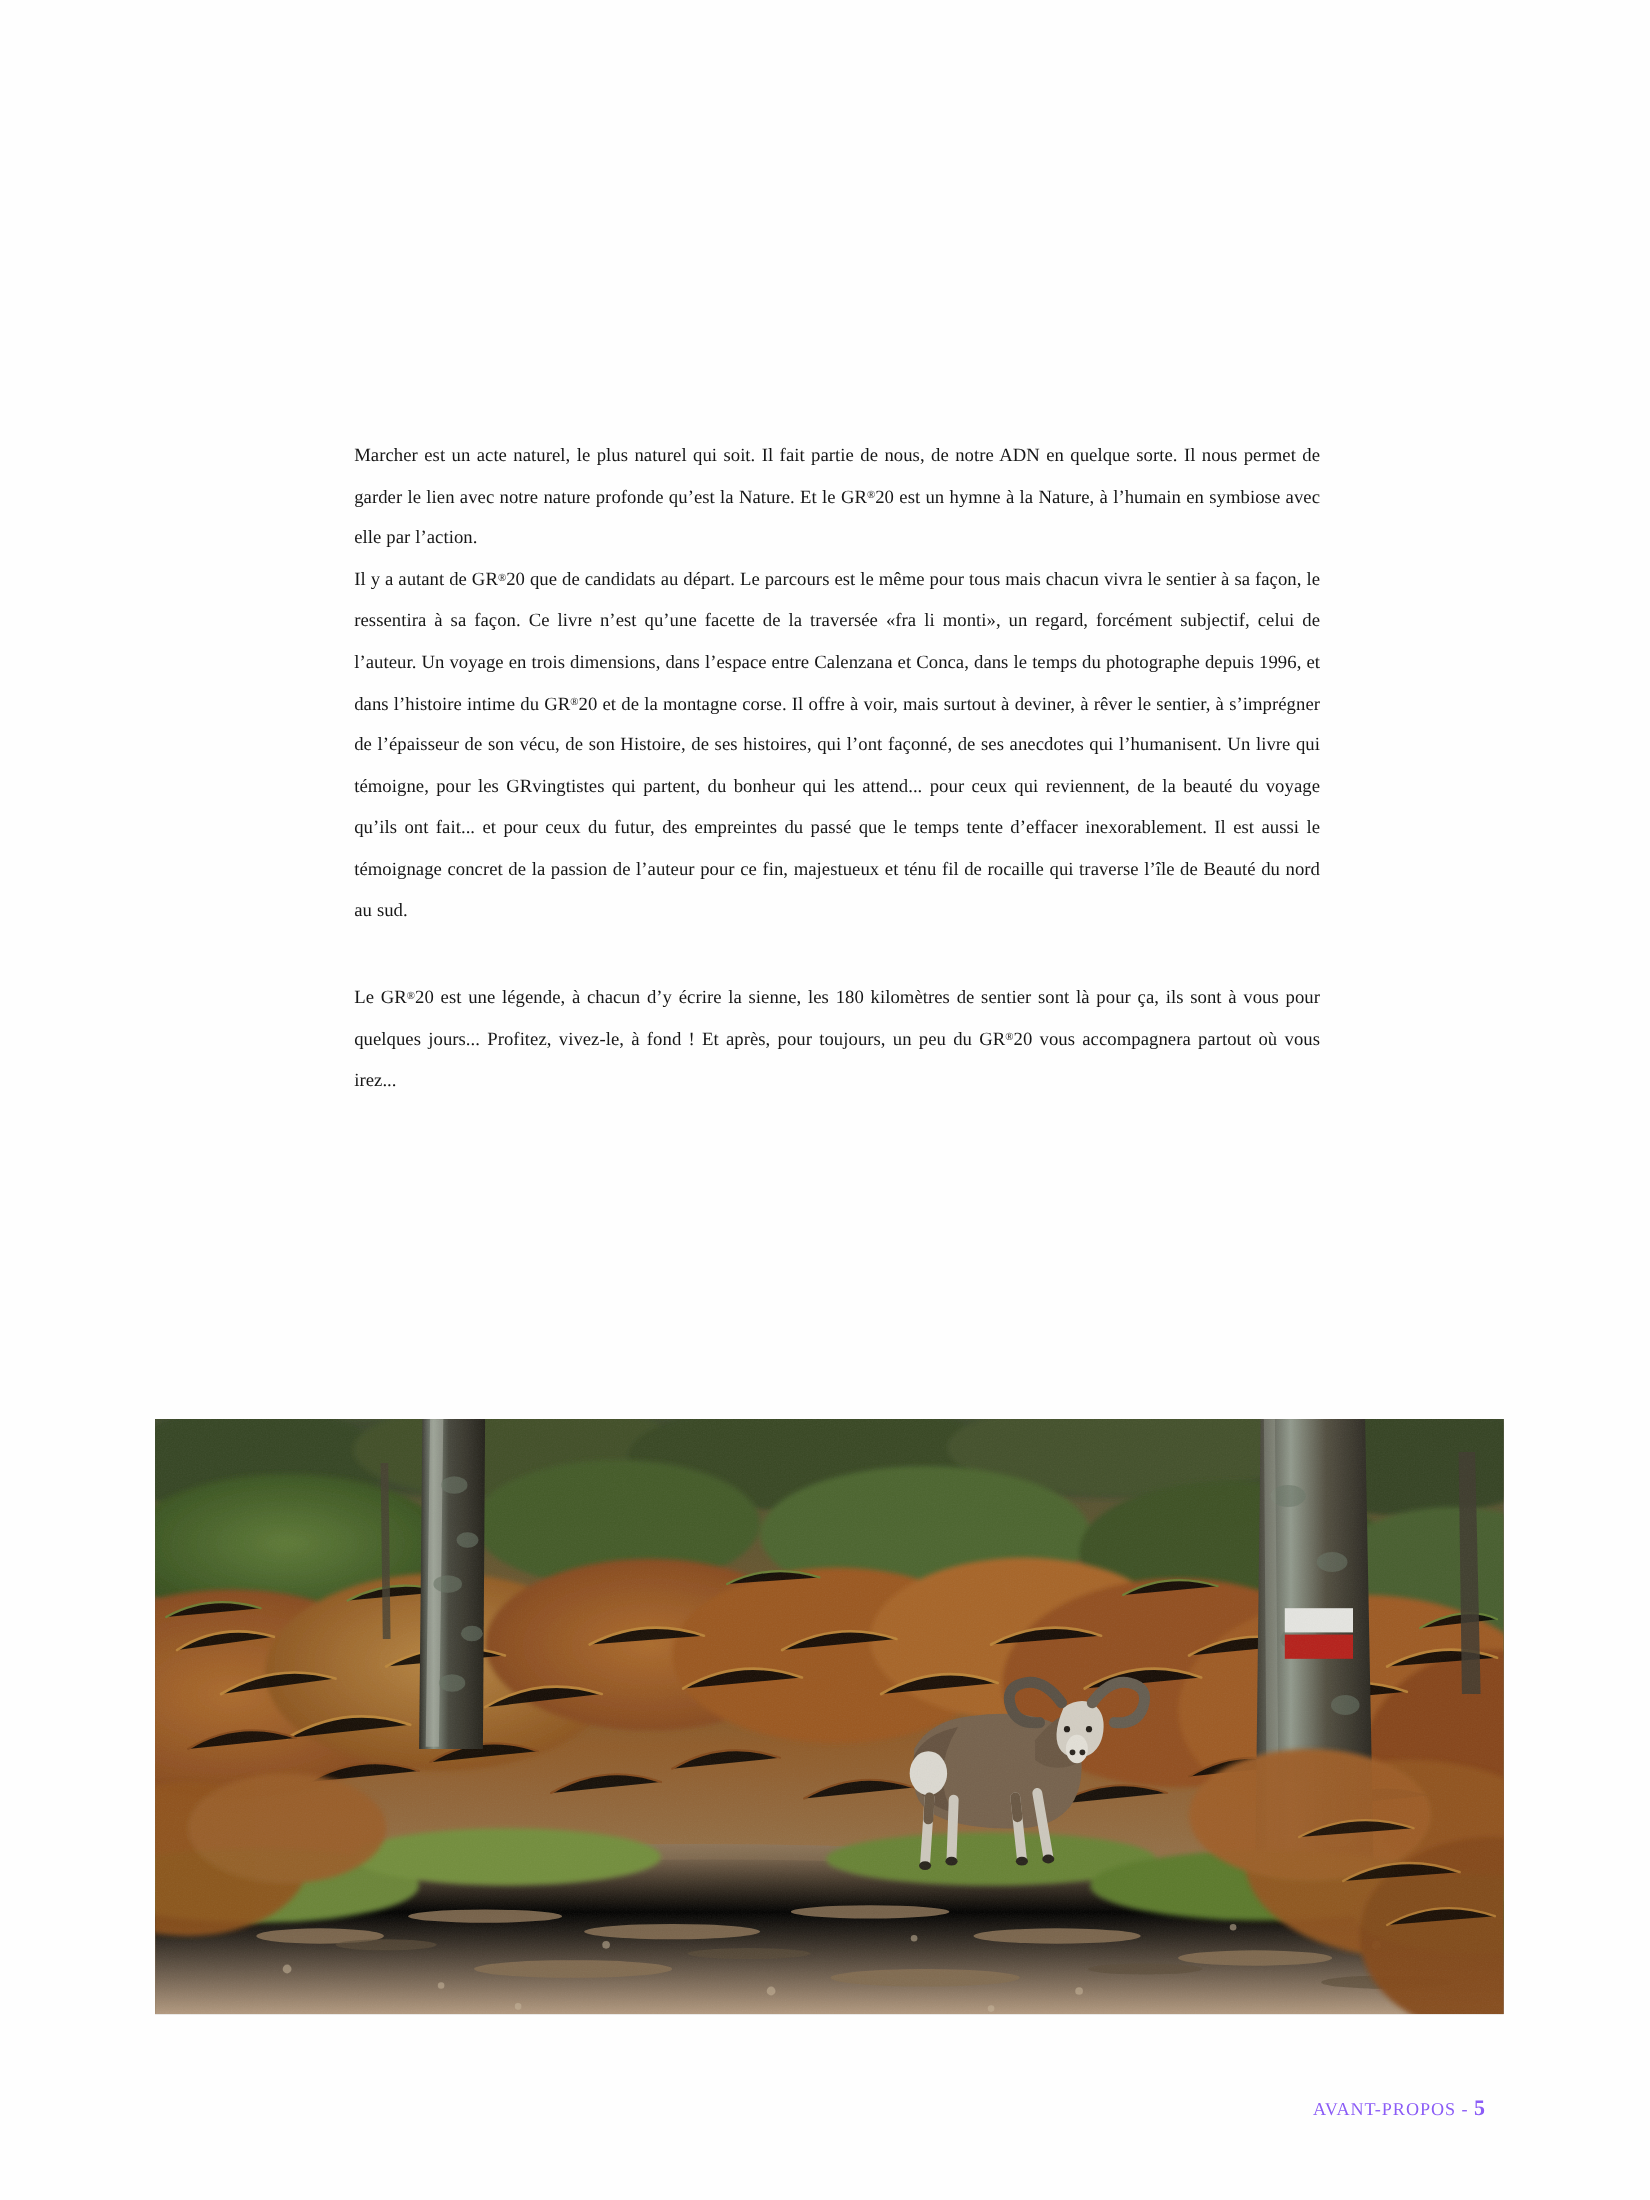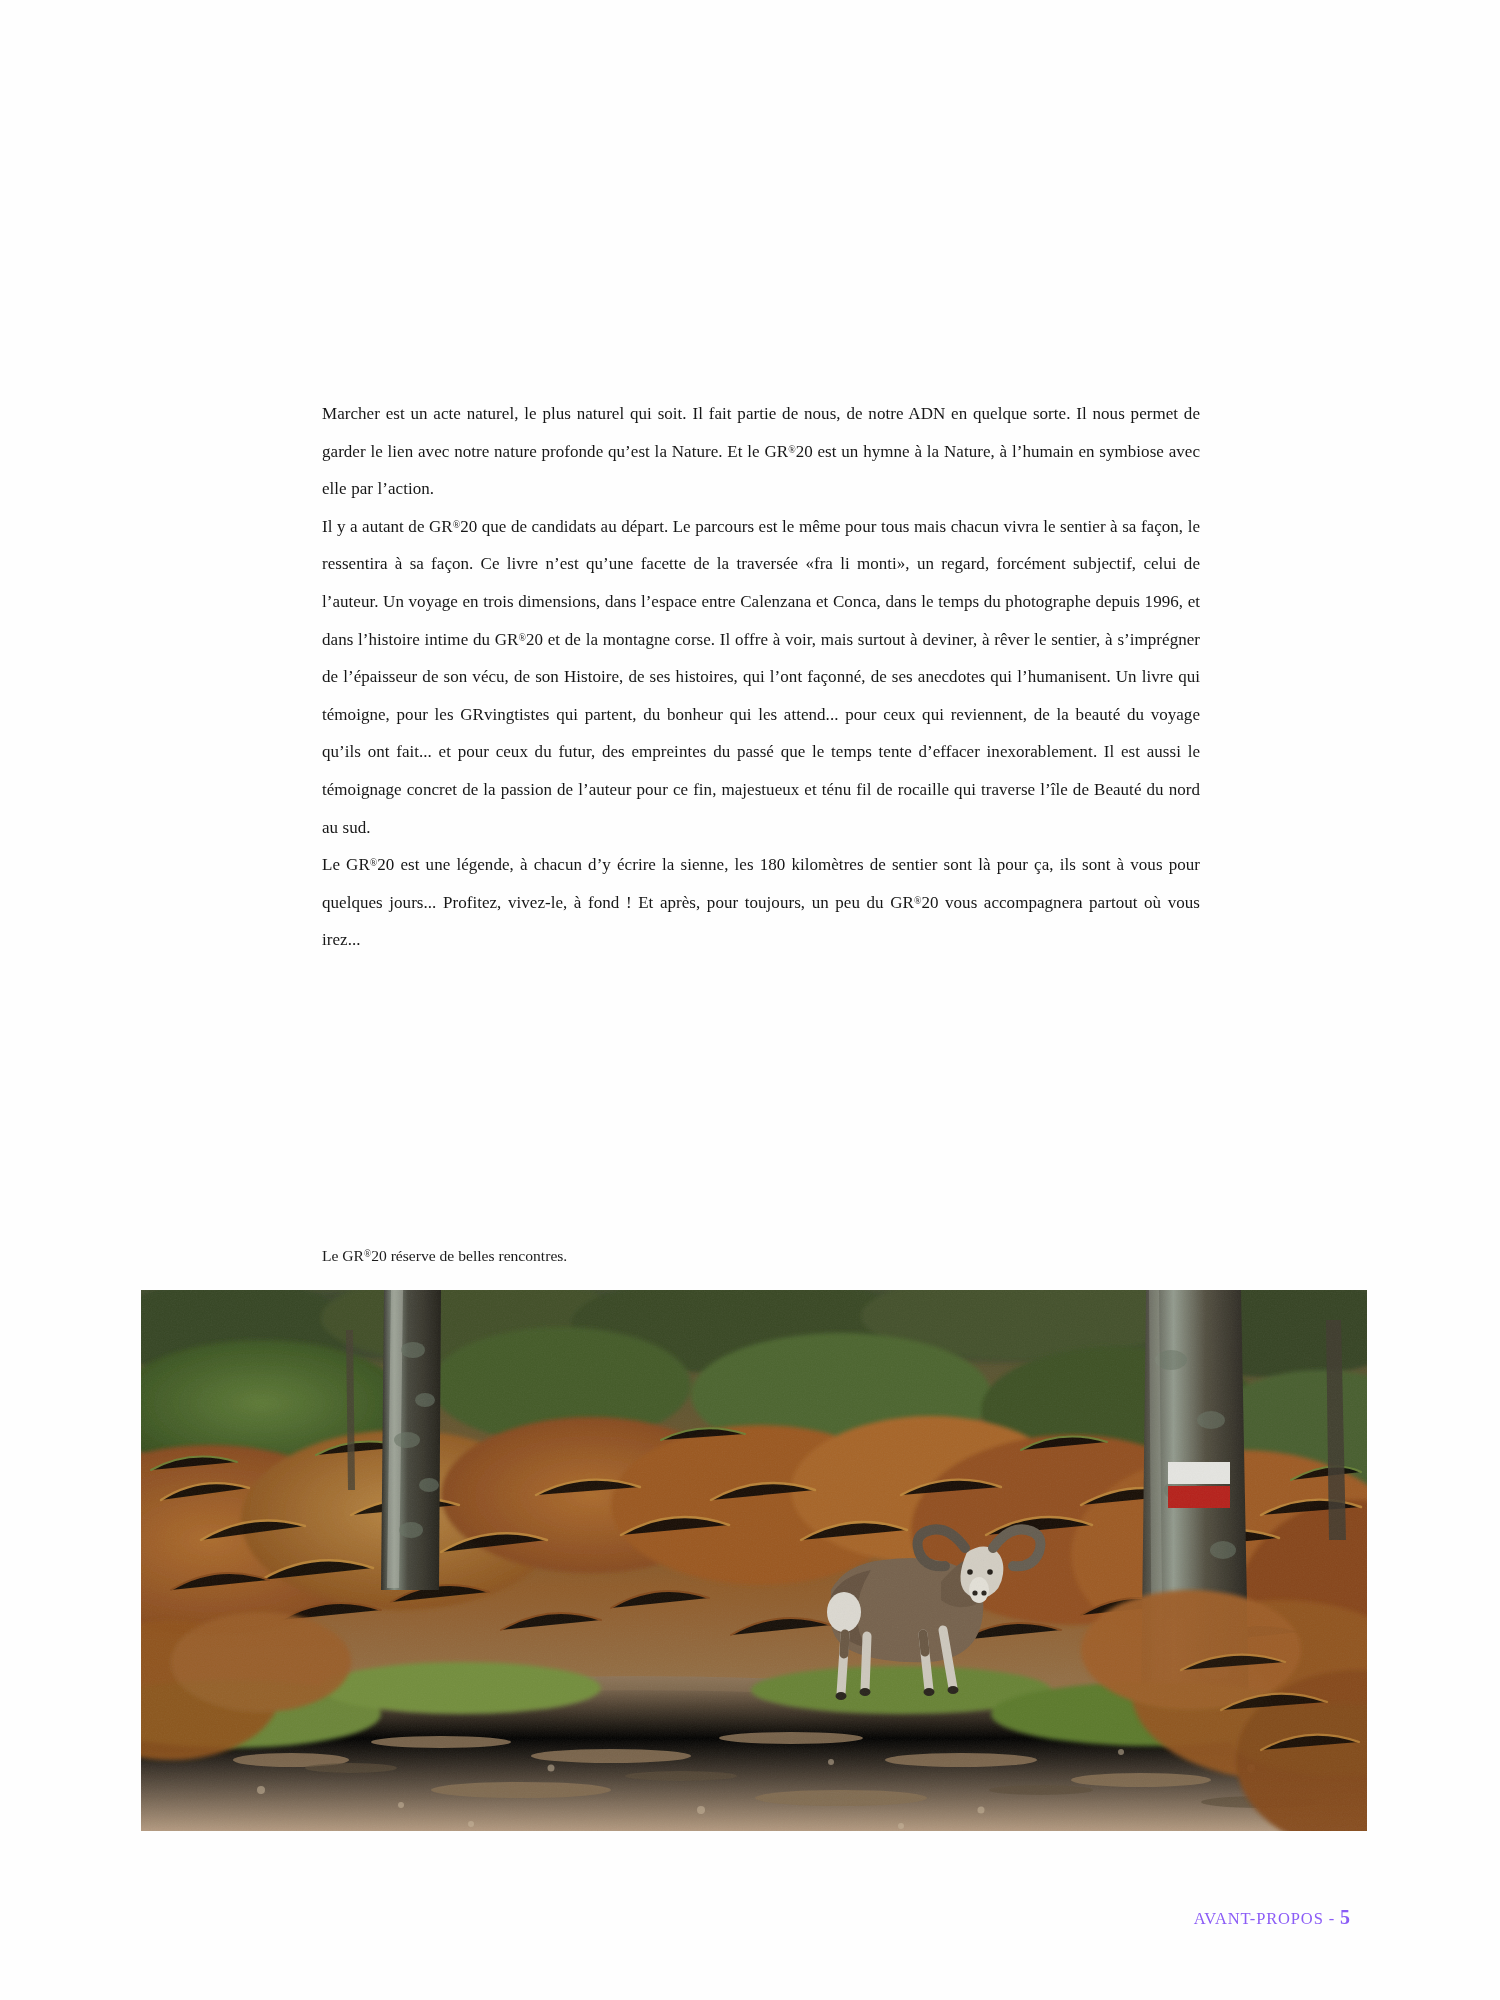--- a/index.html
+++ b/index.html
@@ -34,21 +34,21 @@
     margin: 0;
     text-align: justify;
     text-justify: inter-word;
     font-size: 17px;
     line-height: 37.6px;
     color: #171717;
     letter-spacing: 0.04px;
     word-spacing: 0.2px;
     hyphens: manual;
   }
-  .para:last-child { text-align: justify; }
+  .para:last-child { text-align: justify; margin-top: 42px; }
 
   sup.reg {
     font-size: 0.58em;
     vertical-align: 0.42em;
     line-height: 0;
     letter-spacing: 0;
   }
 
   
   .caption {
@@ -125,23 +125,20 @@
     </p>
 
     <p class="para">
       Le GR<sup class="reg">®</sup>20 est une légende, à chacun d’y écrire la sienne, les 180 kilomètres de
       sentier sont là pour ça, ils sont à vous pour quelques jours... Profitez, vivez-le, à
       fond ! Et après, pour toujours, un peu du GR<sup class="reg">®</sup>20 vous accompagnera partout où
       vous irez...
     </p>
   </div>
 
-  <div class="caption">
-    Le GR<sup class="reg">®</sup>20 réserve de belles rencontres.
-  </div>
 
   <div class="photo-frame">
     <div class="photo-inner">
       <svg viewBox="0 0 1226 541" preserveAspectRatio="none" role="img" aria-label="forest">
         <defs>
           <linearGradient id="bgGrad" x1="0" y1="0" x2="0" y2="1">
             <stop offset="0%" stop-color="#4a5536"></stop>
             <stop offset="28%" stop-color="#6e5a32"></stop>
             <stop offset="55%" stop-color="#97602c"></stop>
             <stop offset="78%" stop-color="#9c7a53"></stop>

